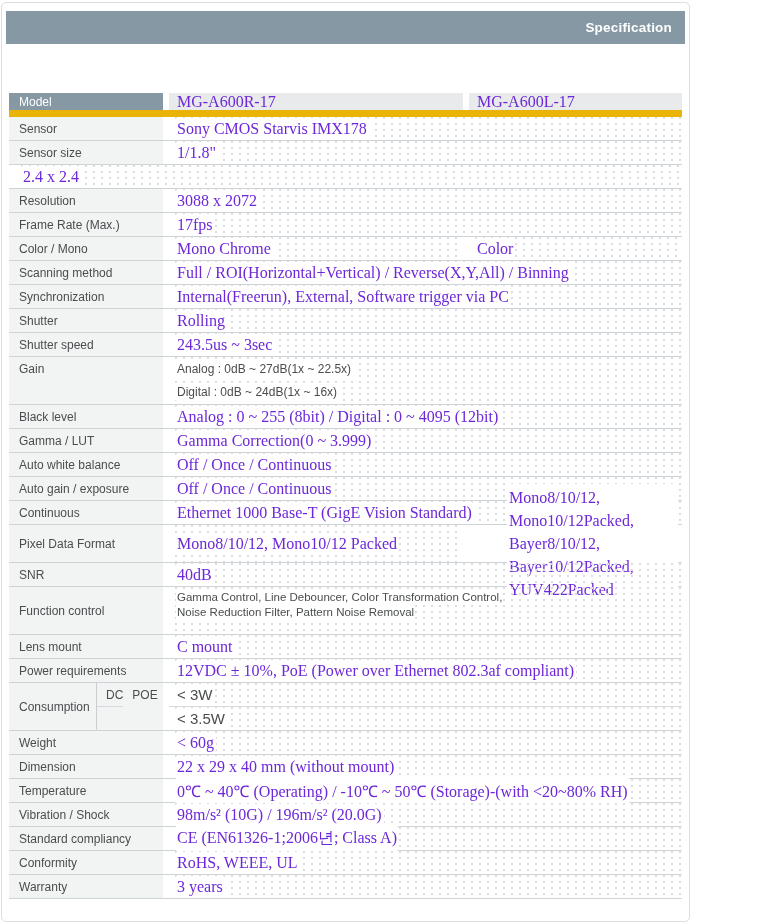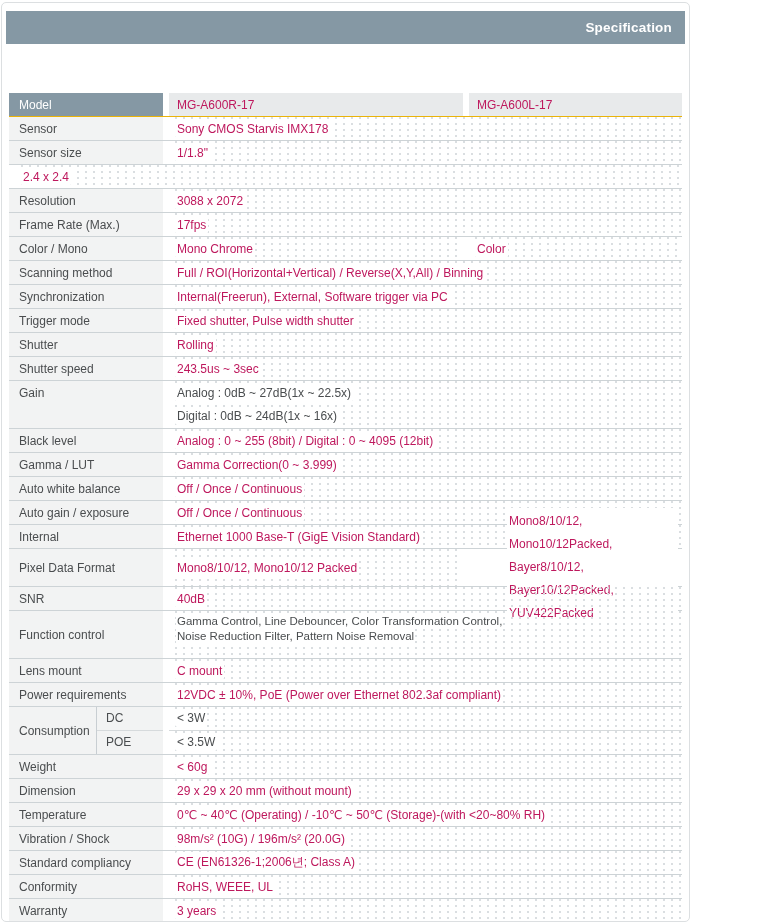--- a/index.html
+++ b/index.html
@@ -11,38 +11,38 @@
   .topbar {
     position:absolute; left:4px; right:4px; top:8px; height:33px;
     background:var(--accent,#8598A4);
     display:flex; align-items:center; justify-content:flex-end; padding-right:13px;
   }
   .topbar-title { color:#fff; font-size:13.5px; font-weight:bold; letter-spacing:0.2px; }
 
   .spec-table { position:absolute; left:7px; right:7px; top:90px; }
 
   .spec-row { display:flex; align-items:stretch; border-bottom:1px solid #CDD3D6; min-height:24px; background:#fff; }
-  .spec-row.header-row { height:23px; border-bottom:1px solid #eab308; }
+  .spec-row.header-row { height:23px; border-bottom:7px solid #eab308; }
 
   .cell-label {
     width:154px; flex:none; background:var(--label-bg,#F2F3F3);
     display:flex; align-items:center; padding-left:10px;
     font-size:12px; color:#4A4D4F;
   }
   .cell-label.top { align-items:flex-start; padding-top:5px; }
   .header-row .cell-label { background:var(--accent,#8598A4); color:#fff; }
 
   .gap { width:6px; flex:none; background:#fff; }
   .dotted {
     background-image: radial-gradient(circle, #DADEE1 1px, rgba(0,0,0,0) 1.1px);
     background-size: 8px 6px; background-position: 3px 4px;
   }
   .cell-value {
     flex:1; display:flex; align-items:center; padding-left:8px;
-    font-size:12px; color:#be185d; min-width:0;
+    font-size:16px; color:#6d28d9; min-width:0;font-family:Liberation Serif, serif;
   }
   .cell-value.col1 { flex:none; width:294px; }
   .header-row .cell-value { background:#E8EAEB; background-image:none; }
   .txt { background:#fff; box-shadow:0 0 0 2px #fff; border-radius:1px; white-space:pre-wrap; }
   .header-row .txt { background:transparent; box-shadow:none; }
 
   
   .row-lines { height:48px; }
   .stack { flex:1; display:flex; flex-direction:column; min-width:0; }
   .stack .line-cell { height:24px; display:flex; align-items:center; padding-left:8px; font-size:12px; color:#4A4D4F; }
@@ -57,25 +57,25 @@
   .row-tall { height:38px; }
   .row-tall .cell-value.col2 { align-items:center; padding:2px 6px 2px 8px; line-height:23px;margin-left:32px; }
 
   
   .row-sub { height:48px; }
   .label-main {
     width:88px; flex:none; background:var(--label-bg,#F2F3F3);
     border-right:1px solid #C8CED2; display:flex; align-items:center; padding-left:10px;
     font-size:12px; color:#4A4D4F;
   }
-  .sub-keys { width:66px; flex:none; background:var(--label-bg,#F2F3F3); display:flex; flex-direction:column; }
+  .sub-keys { width:66px; flex:none; background:var(--label-bg,#F2F3F3); display:flex; flex-direction:row; }
   .sub-key { height:24px; display:flex; align-items:center; padding-left:9px; font-size:12px; color:#4A4D4F; }
   .sub-key.first, .sub-val.first { border-bottom:1px solid #D6DADC; }
   .sub-vals { flex:1; display:flex; flex-direction:column; min-width:0; }
-  .sub-val { height:24px; display:flex; align-items:center; padding-left:8px; font-size:12px; color:#4A4D4F; }
+  .sub-val { height:24px; display:flex; align-items:center; padding-left:8px; font-size:15px; color:#4A4D4F; }
 </style>
 </head>
 <body>
 
 <div class="page">
 
   <div class="topbar">
     <span class="topbar-title">Specification</span>
   </div>
 
@@ -162,29 +162,20 @@
           <div class="cell-label">
             <span>Synchronization</span>
           </div>
           <div class="gap"></div>
           <div class="cell-value dotted">
             <span class="txt">Internal(Freerun), External, Software trigger via PC</span>
           </div>
         </div>
         <div class="spec-row">
           <div class="cell-label">
-            <span>Trigger mode</span>
-          </div>
-          <div class="gap"></div>
-          <div class="cell-value dotted">
-            <span class="txt">Fixed shutter, Pulse width shutter</span>
-          </div>
-        </div>
-        <div class="spec-row">
-          <div class="cell-label">
             <span>Shutter</span>
           </div>
           <div class="gap"></div>
           <div class="cell-value dotted">
             <span class="txt">Rolling</span>
           </div>
         </div>
         <div class="spec-row">
           <div class="cell-label">
             <span>Shutter speed</span>
@@ -239,21 +230,21 @@
           <div class="cell-label">
             <span>Auto gain / exposure</span>
           </div>
           <div class="gap"></div>
           <div class="cell-value dotted">
             <span class="txt">Off / Once / Continuous</span>
           </div>
         </div>
         <div class="spec-row">
           <div class="cell-label">
-            <span>Internal</span>
+            <span>Continuous</span>
           </div>
           <div class="gap"></div>
           <div class="cell-value dotted">
             <span class="txt">Ethernet 1000 Base-T (GigE Vision Standard)</span>
           </div>
         </div>
         <div class="spec-row row-tall">
           <div class="cell-label">
             <span>Pixel Data Format</span>
           </div>
@@ -333,21 +324,21 @@
           <div class="cell-value dotted">
             <span class="txt">&lt; 60g</span>
           </div>
         </div>
         <div class="spec-row">
           <div class="cell-label">
             <span>Dimension</span>
           </div>
           <div class="gap"></div>
           <div class="cell-value dotted">
-            <span class="txt">29 x 29 x 20 mm (without mount)</span>
+            <span class="txt">22 x 29 x 40 mm (without mount)</span>
           </div>
         </div>
         <div class="spec-row">
           <div class="cell-label">
             <span>Temperature</span>
           </div>
           <div class="gap"></div>
           <div class="cell-value dotted">
             <span class="txt">0℃ ~ 40℃ (Operating) / -10℃ ~ 50℃ (Storage)-(with &lt;20~80% RH)</span>
           </div>

